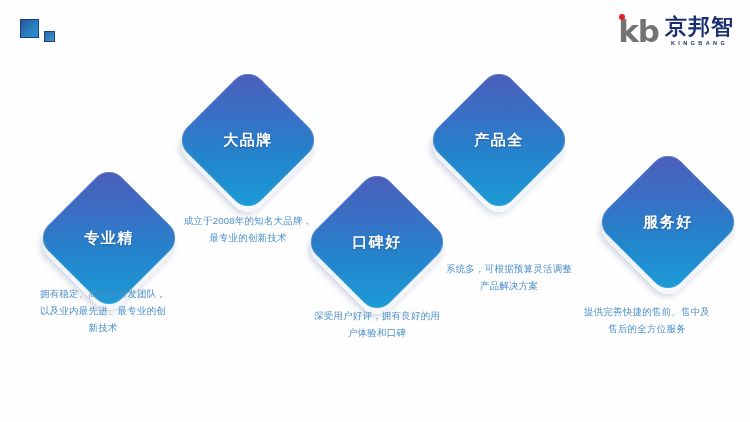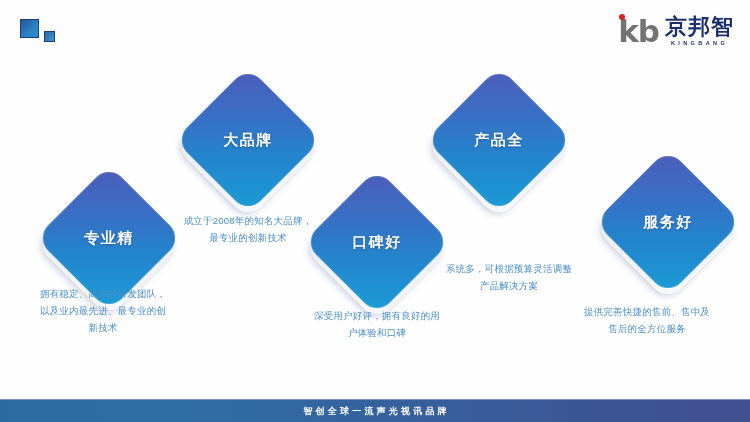--- a/index.html
+++ b/index.html
@@ -257,17 +257,14 @@
 
   <div class="item">
     <div class="diamond-wrap" style="left:616px; top:170px;">
       <div class="diamond-shadow"></div>
       <div class="diamond"></div>
       <div class="diamond-label">服务好</div>
     </div>
     <div class="caption" style="left:581px; top:283px;margin-top:20px;">提供完善快捷的售前、售中及售后的全方位服务</div>
   </div>
 
-  <div class="footer">
-    <div class="footer-text">智创全球一流声光视讯品牌</div>
-  </div>
 
 </div>
 
 </body></html>

